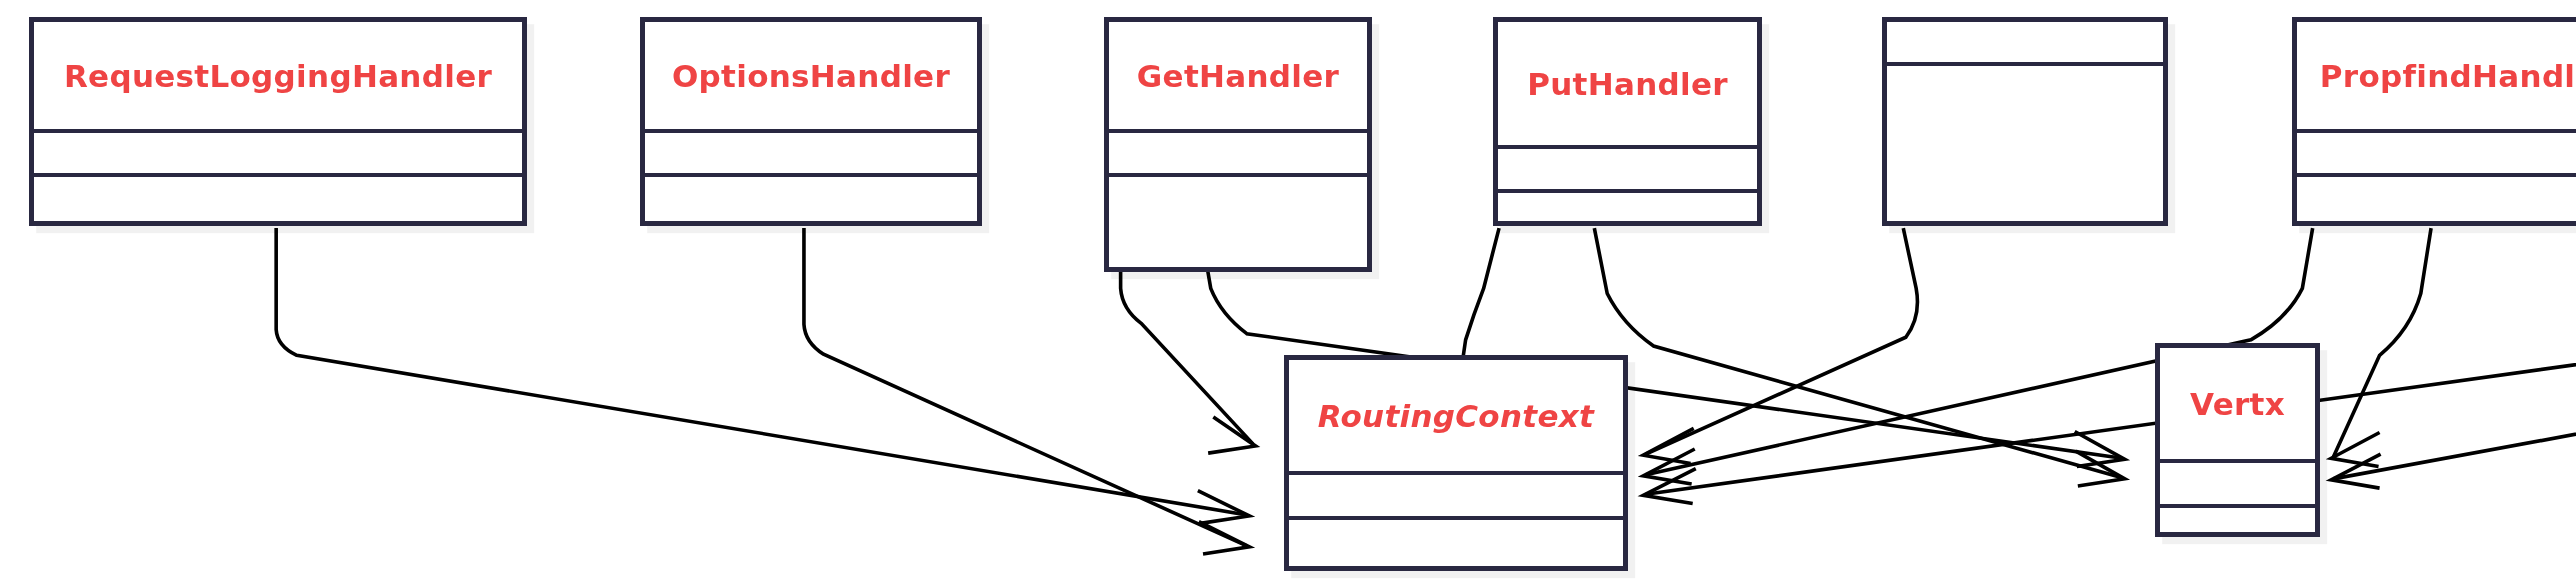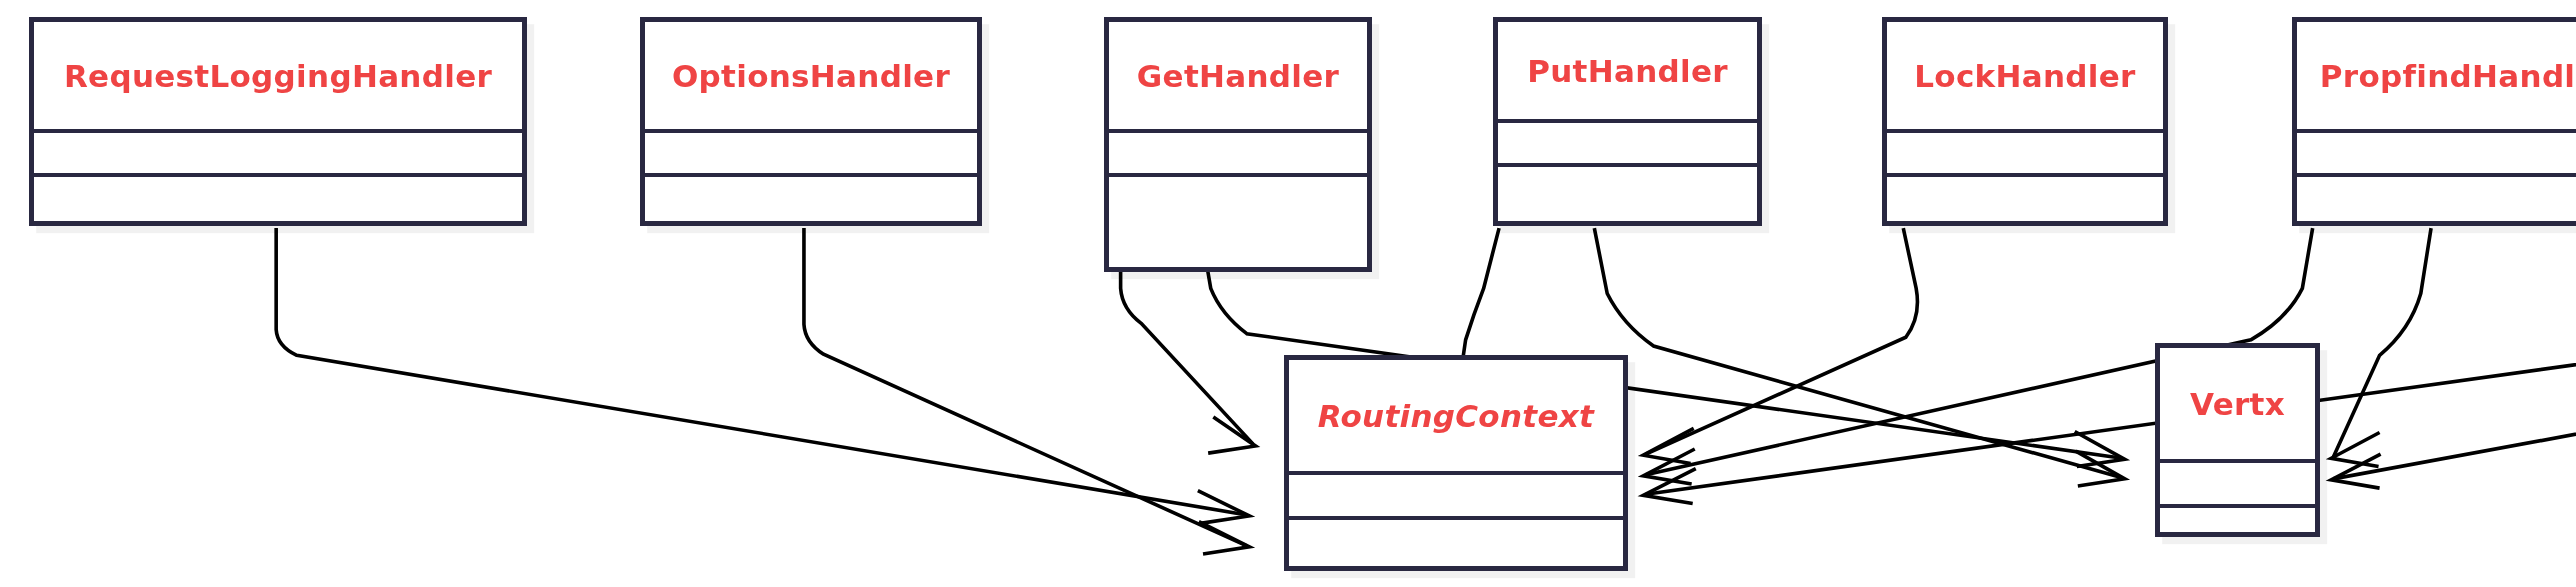--- a/index.html
+++ b/index.html
@@ -116,26 +116,25 @@
         <div class="uml-name" style="height: 111px; font-size: 31px;">OptionsHandler</div>
         <div class="uml-attrs" style="height: 44px;"></div>
         <div class="uml-methods"></div>
       </div>
       <div class="uml-class" style="left: 1104px; top: 17px; width: 268px; height: 255px;">
         <div class="uml-name" style="height: 111px; font-size: 31px;">GetHandler</div>
         <div class="uml-attrs" style="height: 44px;"></div>
         <div class="uml-methods"></div>
       </div>
       <div class="uml-class" style="left: 1493px; top: 17px; width: 269px; height: 209px;">
-        <div class="uml-name" style="height: 101px; font-size: 31px;">PutHandler</div>
+        <div class="uml-name" style="height: 127px; font-size: 31px;">PutHandler</div>
         <div class="uml-attrs" style="height: 44px;"></div>
         <div class="uml-methods"></div>
       </div>
       <div class="uml-class" style="left: 1882px; top: 17px; width: 286px; height: 209px;">
-        <div class="uml-name" style="height: 111px; font-size: 31px;">LockHandler</div>
         <div class="uml-attrs" style="height: 44px;"></div>
         <div class="uml-methods"></div>
       </div>
       <div class="uml-class" style="left: 2292px; top: 17px; width: 348px; height: 209px;">
         <div class="uml-name" style="height: 111px; font-size: 31px;">PropfindHandler</div>
         <div class="uml-attrs" style="height: 44px;"></div>
         <div class="uml-methods"></div>
       </div>
       <div class="uml-class" style="left: 1284px; top: 355px; width: 344px; height: 216px; font-style: italic;">
         <div class="uml-name" style="height: 115px; font-size: 31px;">RoutingContext</div>

